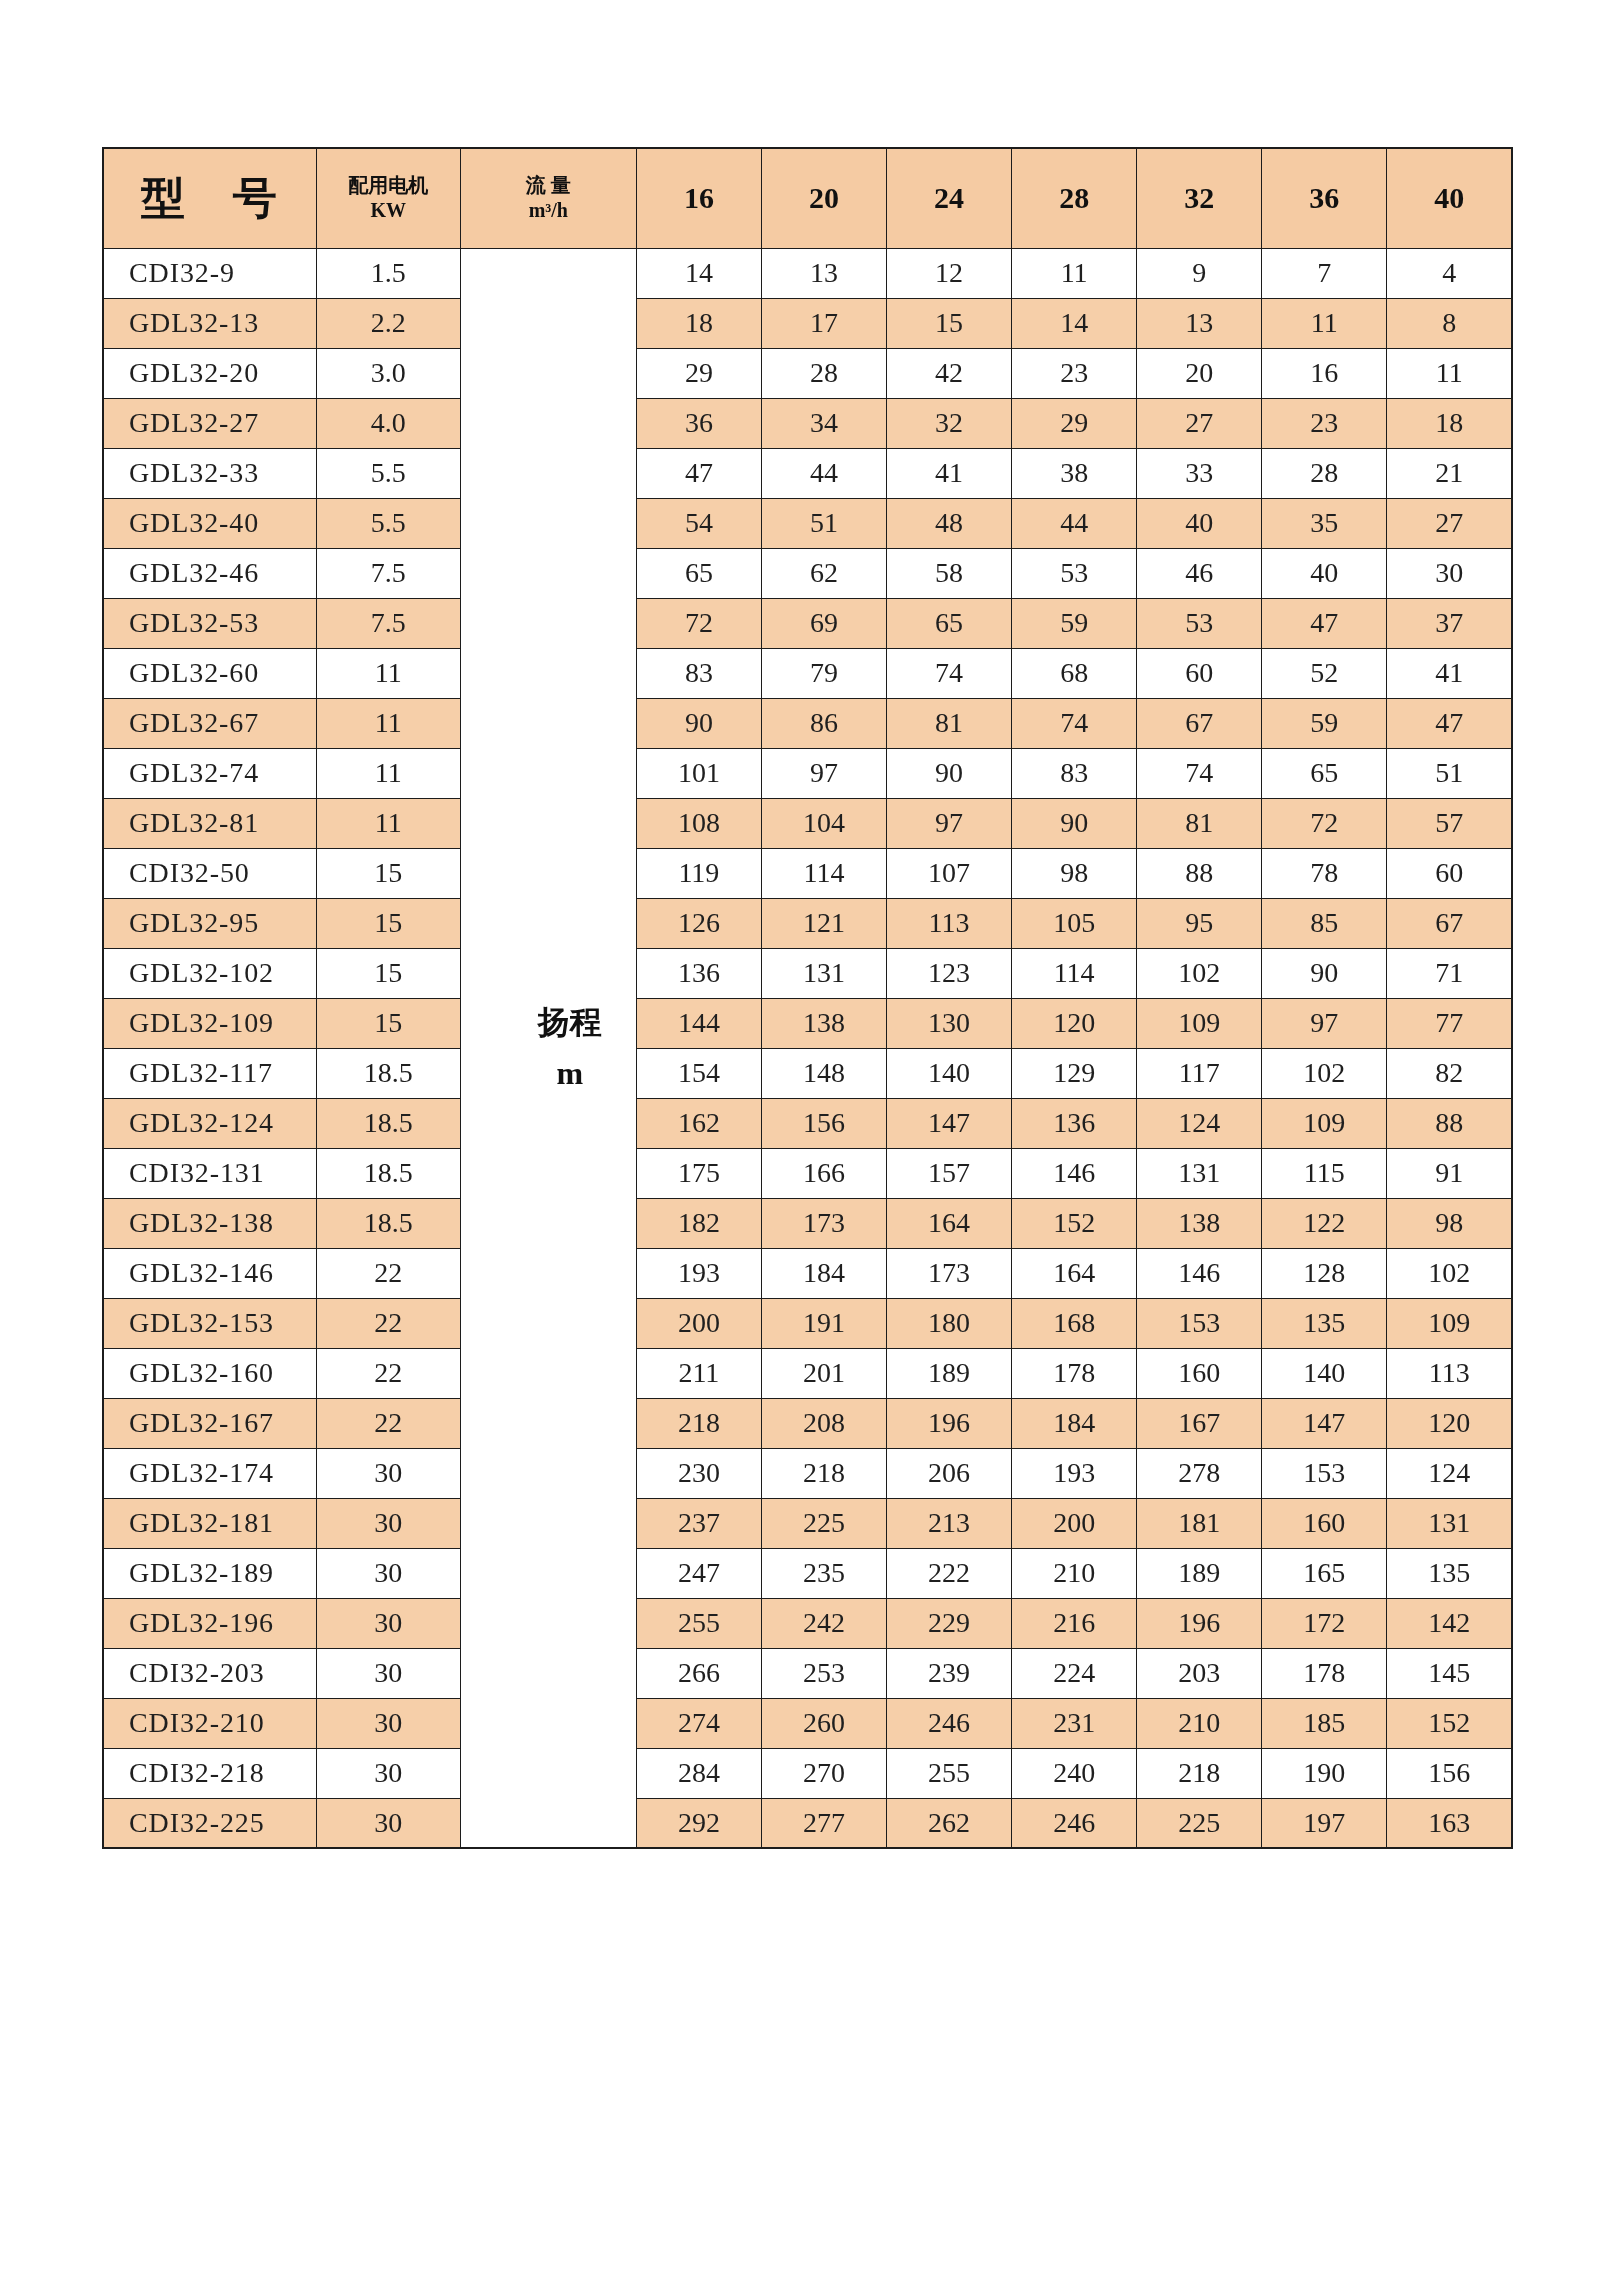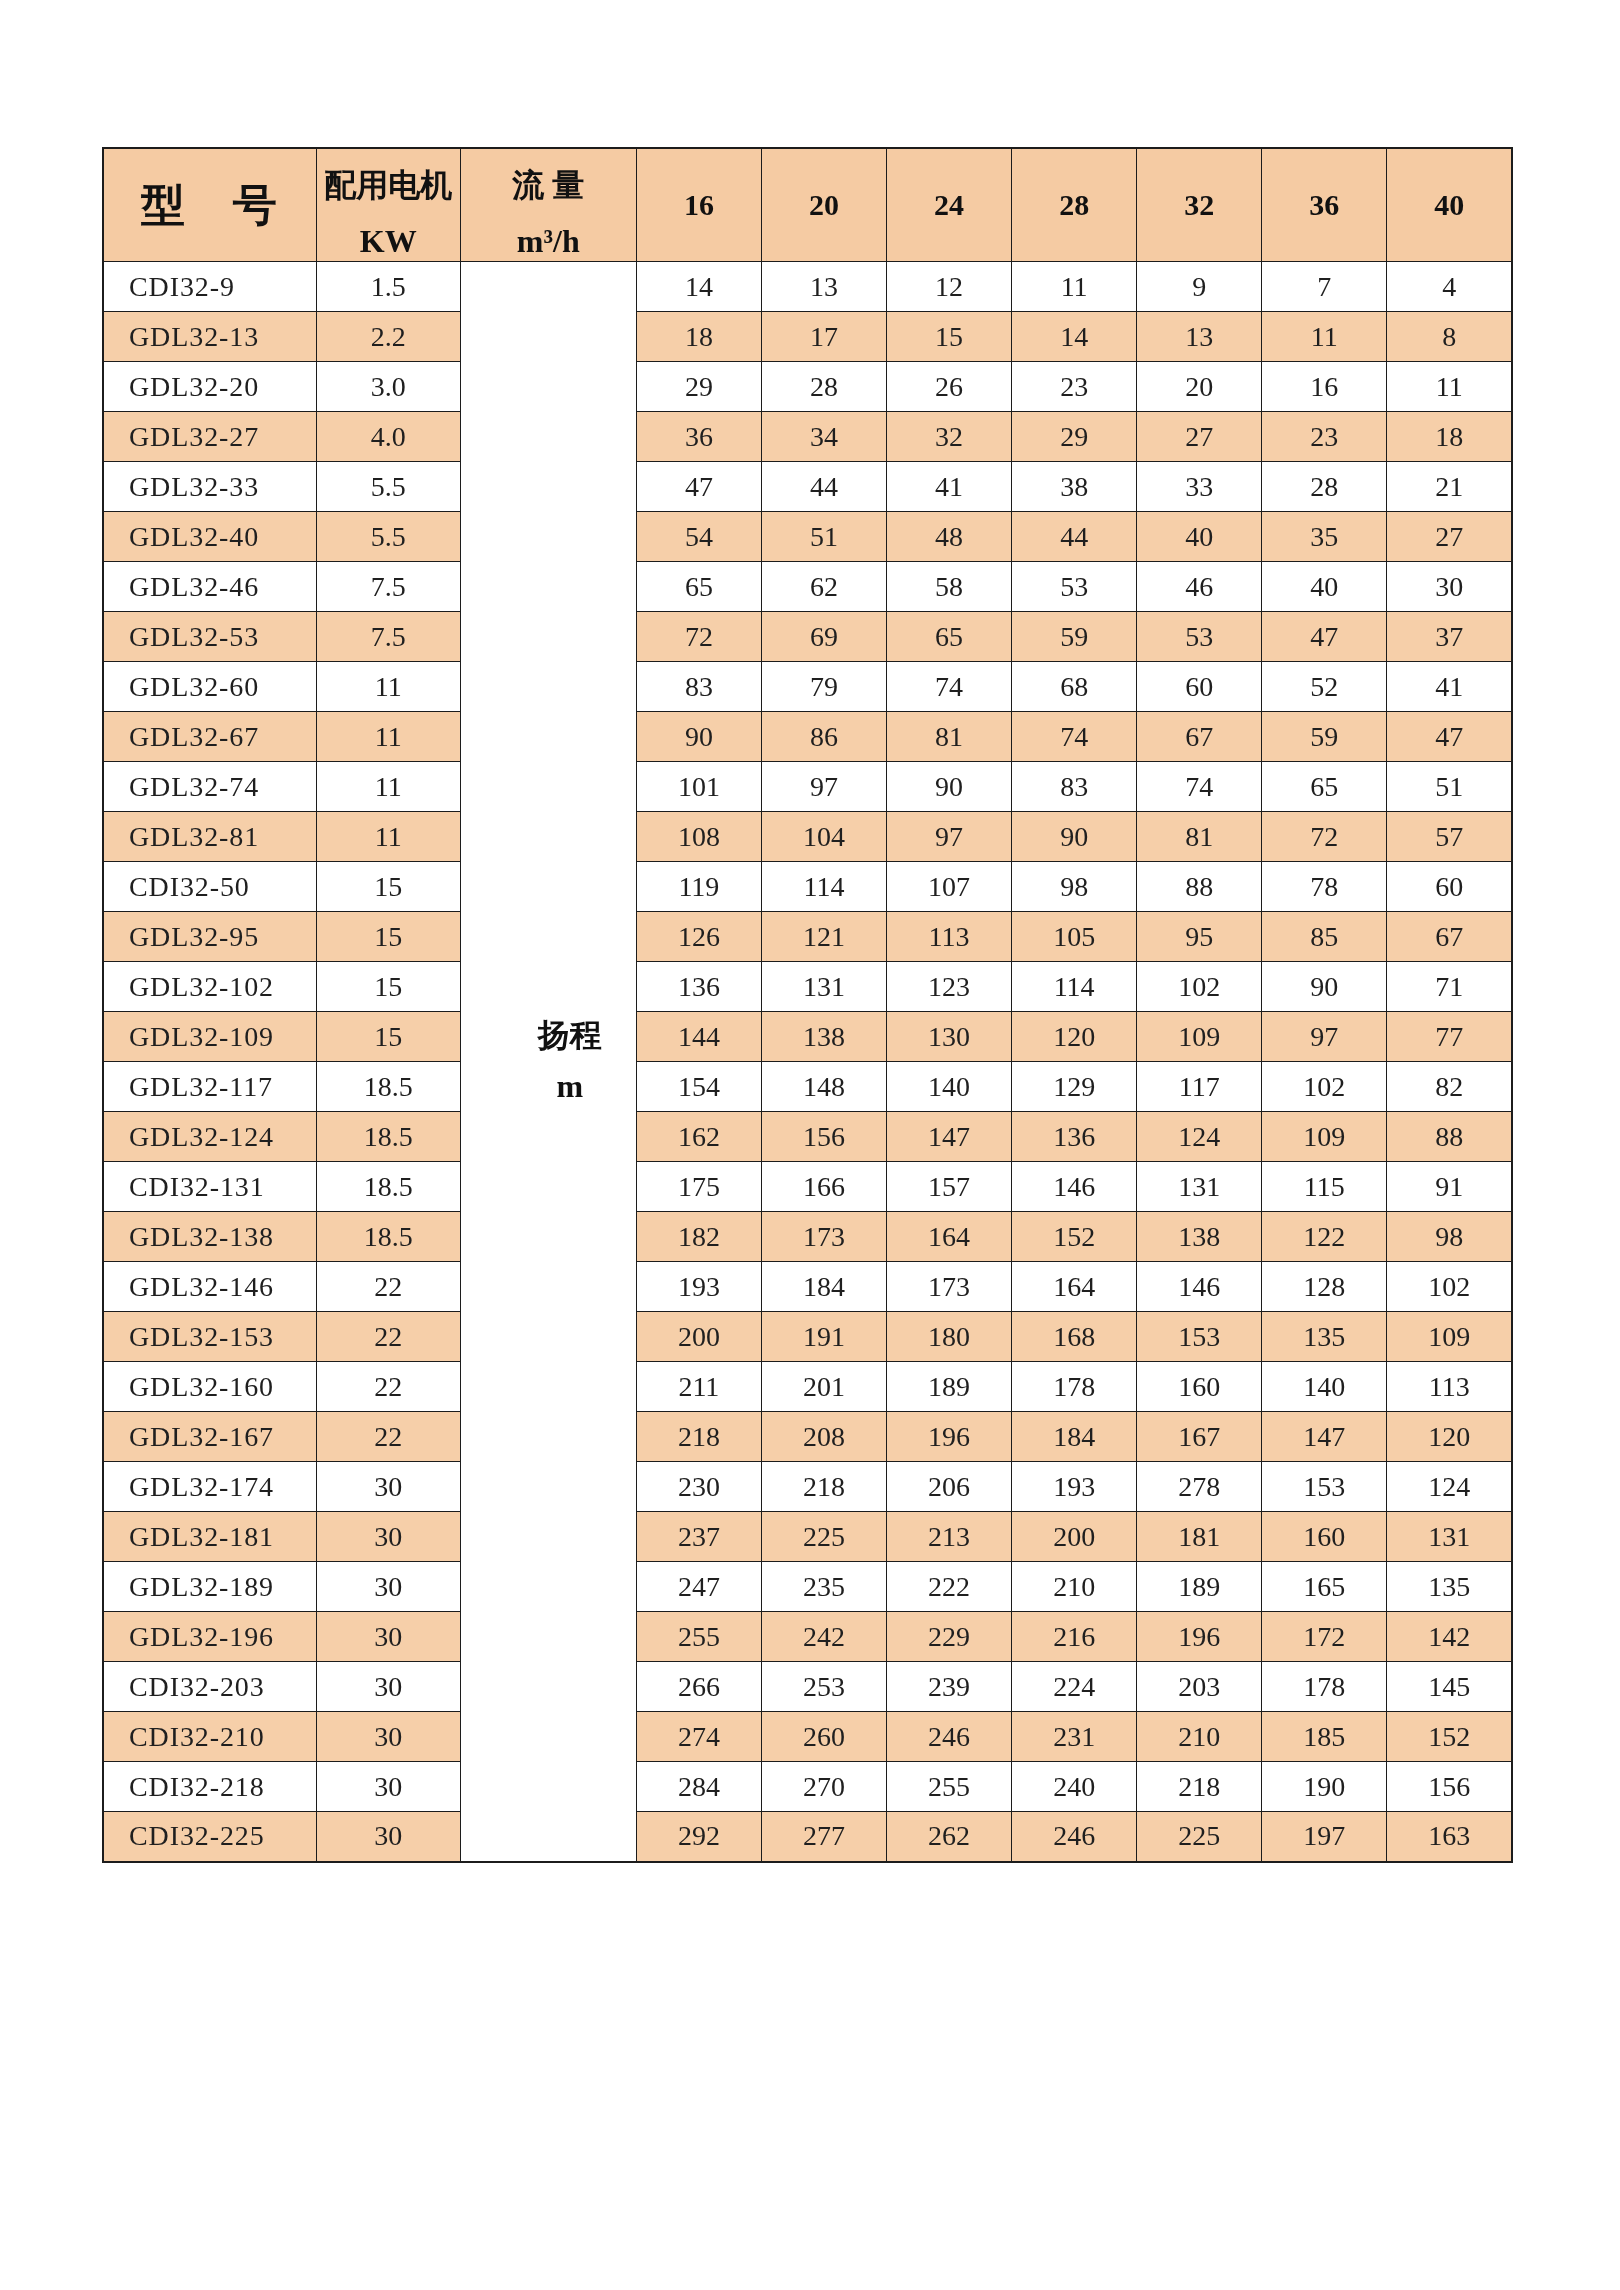--- a/index.html
+++ b/index.html
@@ -45,22 +45,21 @@
     color: #111111;
   }
   thead th .hline {
     line-height: 1.25;
   }
   th.c-model {
     font-size: 44px;
     letter-spacing: 1.8px;
   }
   th.c-motor .hline, th.c-flow .hline {
-    font-size: 32px;
-    margin-top: 16px;
+    font-size: 20px;
   }
   th.c-num {
     font-size: 30px;
   }
   tbody tr {
     height: 50px;
   }
   tbody td {
     font-size: 28px;
     text-align: center;
@@ -151,21 +150,21 @@
           <td>14</td>
           <td>13</td>
           <td>11</td>
           <td>8</td>
         </tr>
         <tr>
           <td class="model-cell">GDL32-20</td>
           <td class="kw-cell">3.0</td>
           <td>29</td>
           <td>28</td>
-          <td>26</td>
+          <td>42</td>
           <td>23</td>
           <td>20</td>
           <td>16</td>
           <td>11</td>
         </tr>
         <tr class="stripe">
           <td class="model-cell">GDL32-27</td>
           <td class="kw-cell">4.0</td>
           <td>36</td>
           <td>34</td>

